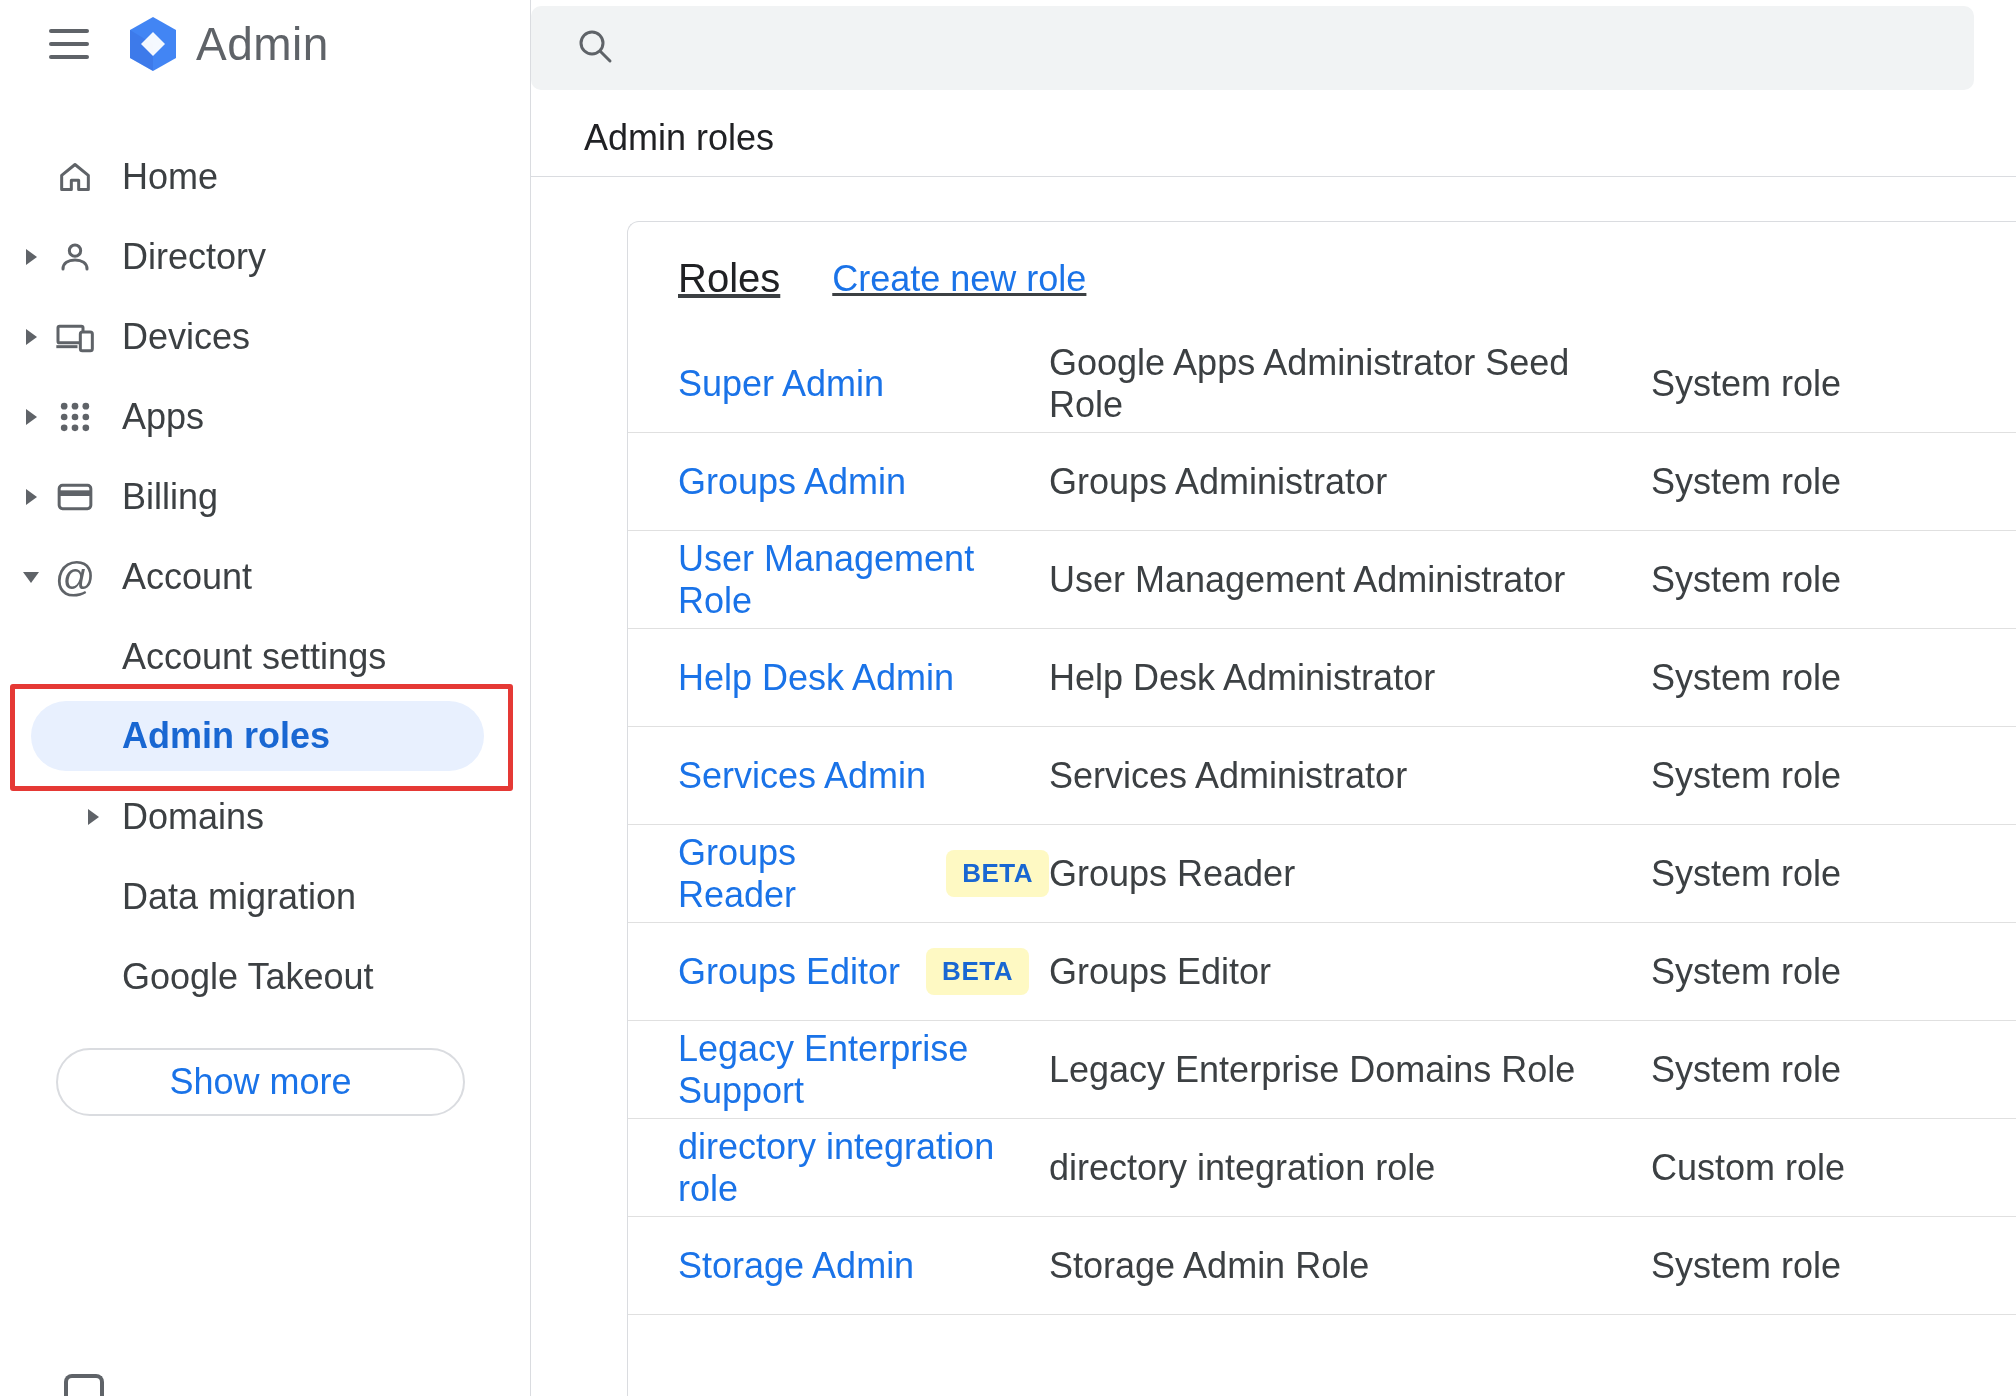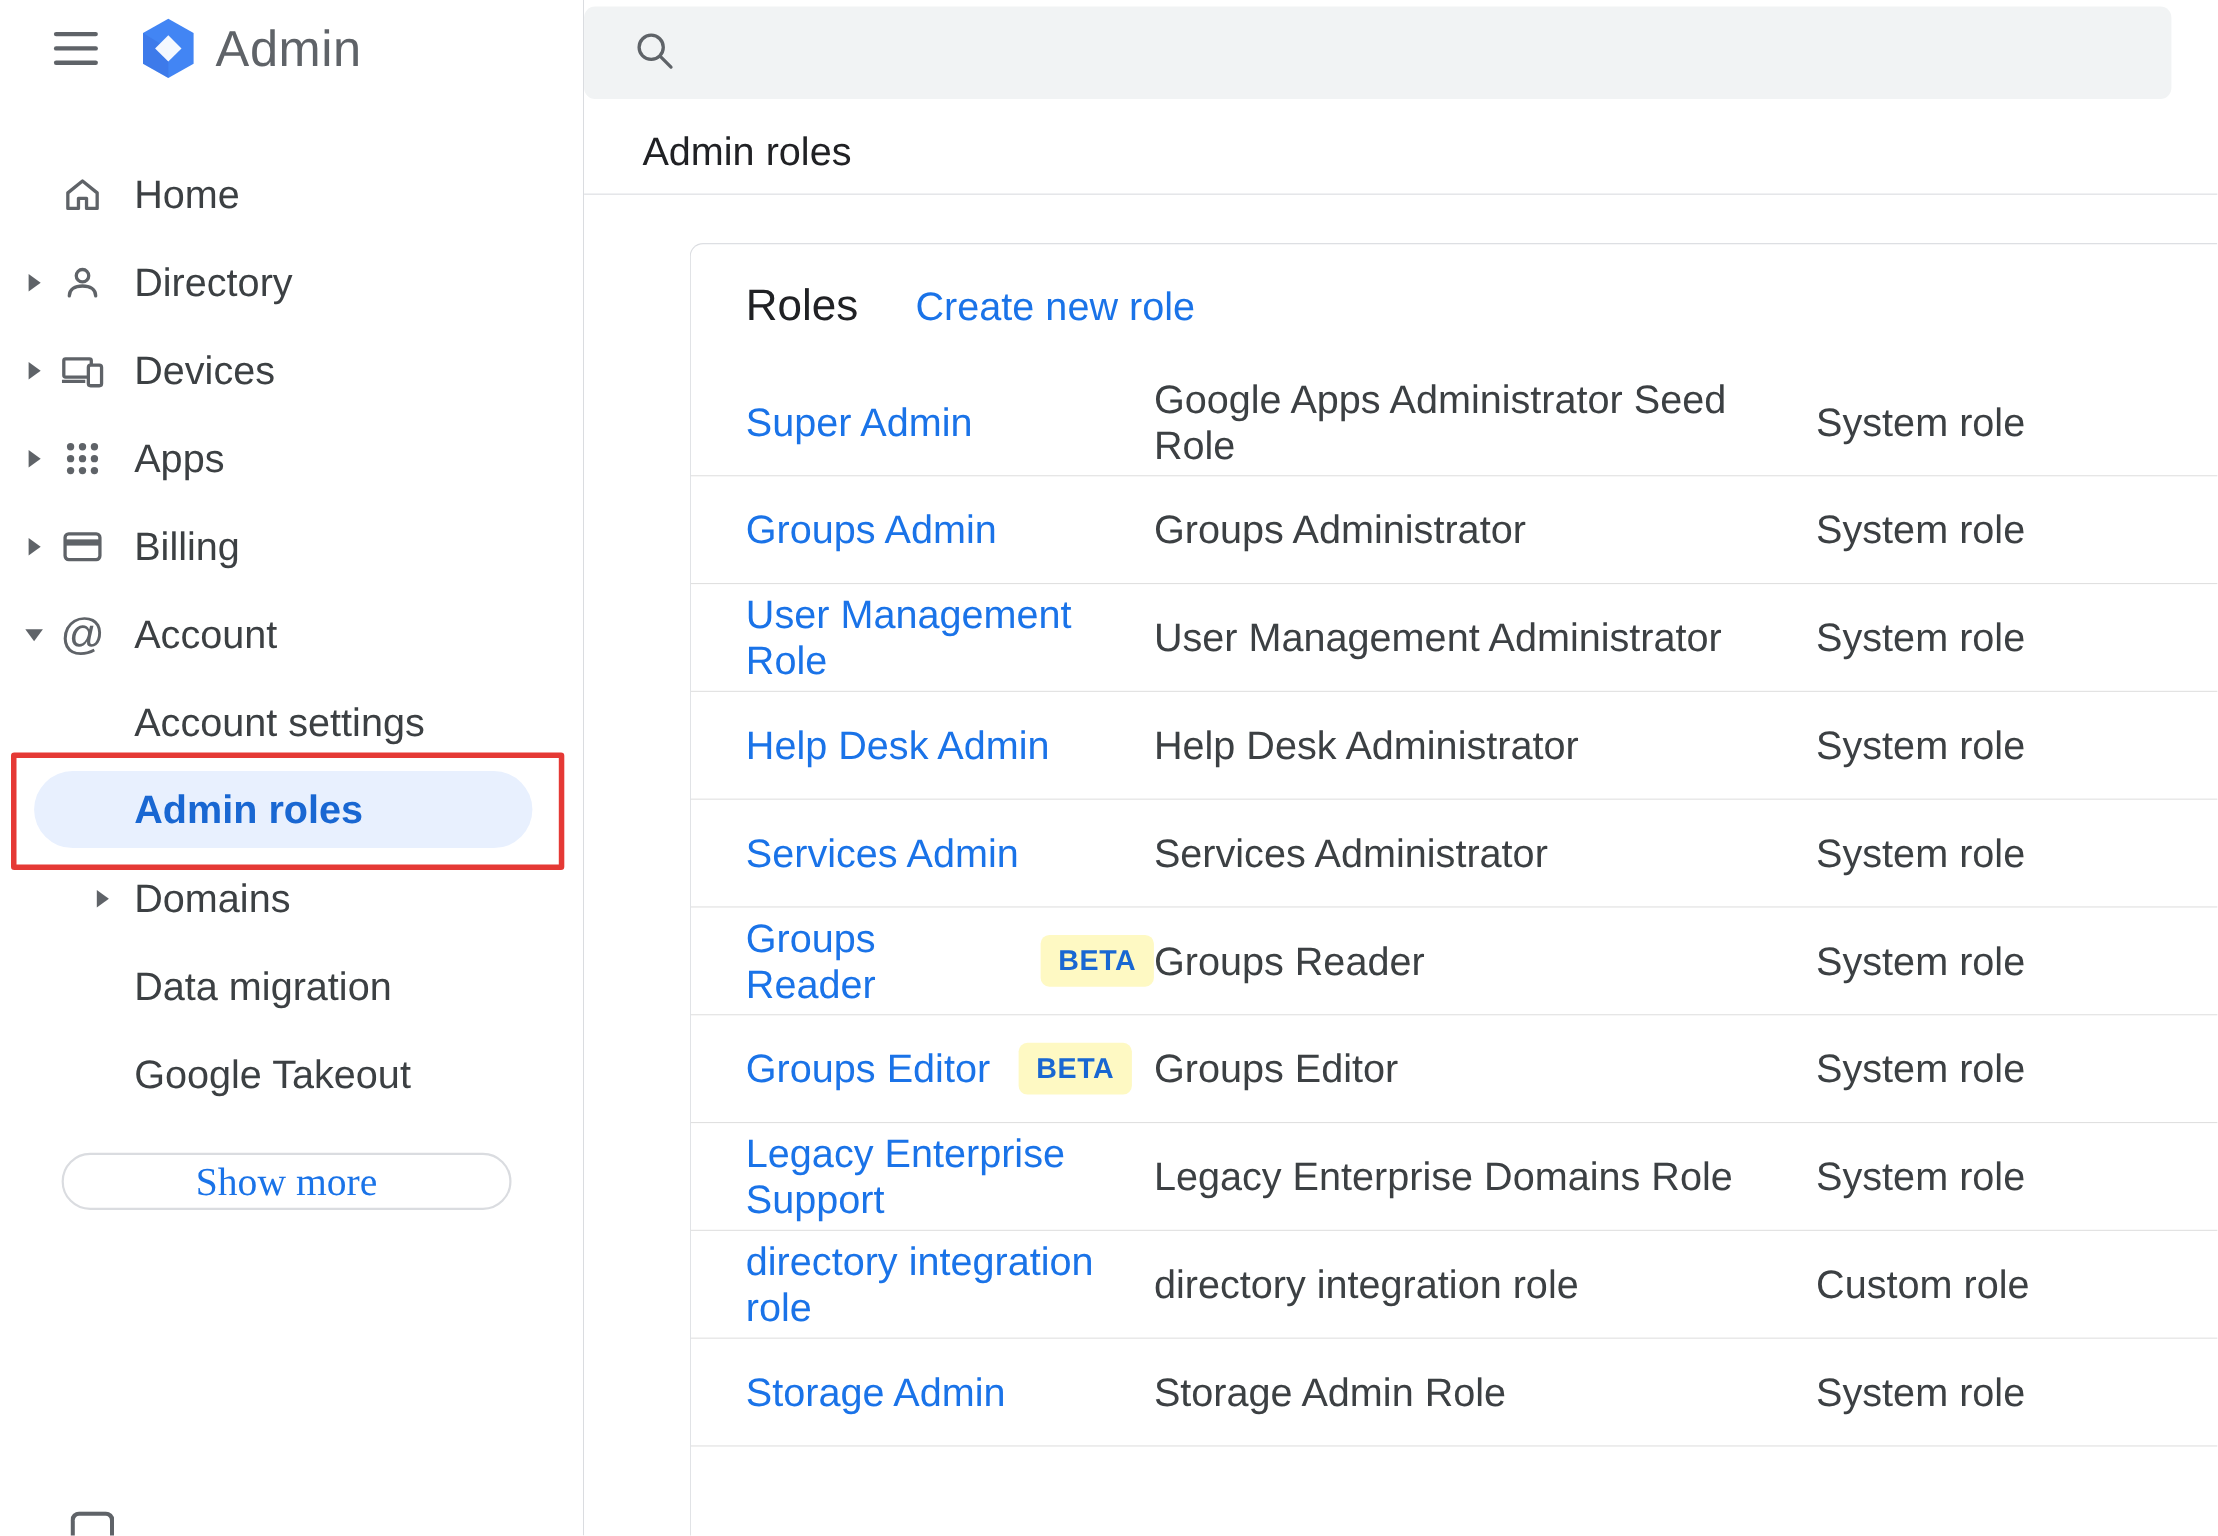--- a/index.html
+++ b/index.html
@@ -32,41 +32,41 @@
              font-size:36px; color:#3c4043; cursor:pointer; }
   .nav-sub.domains { padding-left:88px; }
   .nav-sub.domains .caret-sm { width:18px; margin-right:16px; display:flex; align-items:center; }
   .nav-sub.selected { position:relative; padding:0; }
   .pill { position:absolute; left:31px; right:46px; top:4px; bottom:6px; background:#e8f0fe;
           border-radius:40px; display:flex; align-items:center; padding-left:91px; }
   .pill .sel-label { font-size:36px; color:#1967d2; font-weight:700; }
   .red-box { position:absolute; left:10px; right:17px; top:-13px; bottom:-14px;
              border:5px solid #e53935; border-radius:3px; pointer-events:none; z-index:5; }
 
-  .show-more { display:block; margin:31px 0 0 56px; width:409px; height:52px; background:#fff;
+  .show-more { display:block; margin:31px 0 0 56px; width:409px; height:68px; background:#fff;
                border:2px solid #dadce0; border-radius:34px; color:#1a73e8; font-size:36px;
-               font-family:Liberation Serif, serif; cursor:pointer; }
+               font-family:Liberation Sans, sans-serif; cursor:pointer; }
   .partial-icon { position:absolute; left:64px; top:1374px; width:40px; height:30px;
                   border:4px solid #5f6368; border-bottom:none; border-radius:8px 8px 0 0; }
 
   
   .main { flex:1; position:relative; background:#fff; }
   .searchbar { margin:6px 42px 0 0; height:84px; background:#f1f3f4; border-radius:10px;
                display:flex; align-items:center; padding-left:44px; }
   .searchbar svg { flex:none; }
   .search-input { flex:1; margin-left:26px; border:none; background:transparent; outline:none;
                   font-size:38px; color:#3c4043; font-family:"Liberation Sans", sans-serif; }
   .search-input::placeholder { color:#5f6368; opacity:1; }
 
   .page-title { margin:26px 0 0 53px; font-size:36px; line-height:44px; color:#202124; }
   .hdivider { margin-top:16px; border-bottom:1px solid #dadce0; }
 
   .card { margin:44px 0 0 96px; border:1px solid #dadce0; border-right:none;
           border-radius:12px 0 0 0; min-height:1200px; background:#fff; }
-  .card-head { height:113px; display:flex; align-items:center; padding-left:50px; }
+  .card-head { height:113px; display:flex; align-items:center; padding-left:50px;text-decoration:underline; }
   .card-title { font-size:40px; color:#202124; font-weight:500; }
   .create-link { margin-left:52px; font-size:36px; color:#1a73e8; text-decoration:none; cursor:pointer; }
 
   .thead { display:grid; grid-template-columns:371px 602px 1fr; align-items:center;
            background:#f1f3f4; height:99px; padding-left:50px; font-size:33px; color:#3c4043;
            border-bottom:1px solid #e0e0e0; }
   .th { display:flex; align-items:center; gap:16px; }
   .trow { display:grid; grid-template-columns:371px 602px 1fr; align-items:center;
           height:98px; padding-left:50px; border-bottom:1px solid #e0e0e0; font-size:36px; }
   .cell-role { display:flex; align-items:center; }

